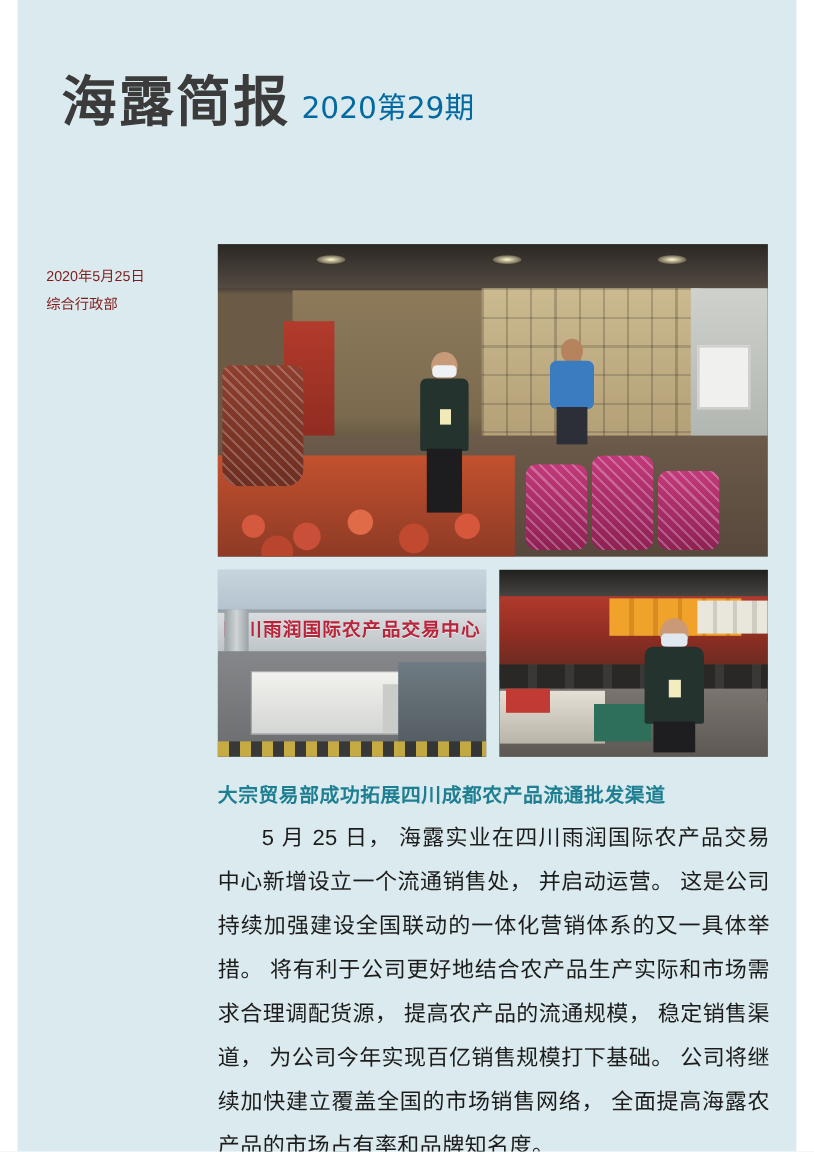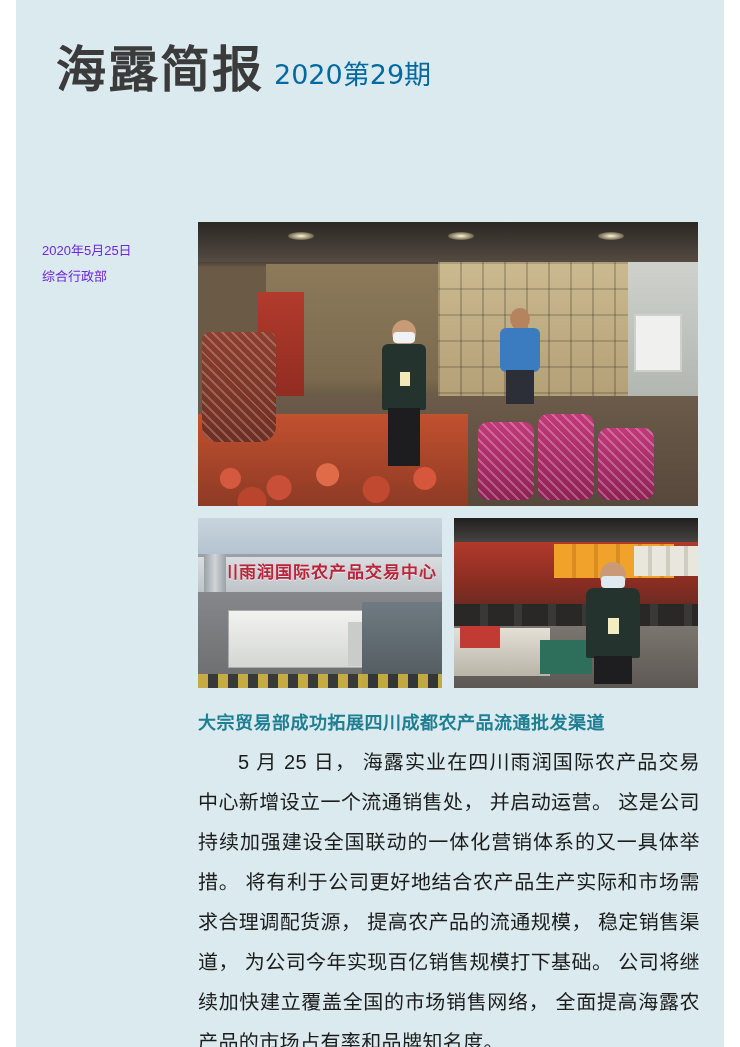--- a/index.html
+++ b/index.html
@@ -30,21 +30,21 @@
     content: "";
     position: absolute;
     right: 0; top: 0; bottom: 0;
     width: 16px;
     background: #ffffff;
     z-index: 5;
   }
   .masthead {
     position: absolute;
     left: 56px;
-    top: 45px;
+    top: 68px;
     display: flex;
     align-items: flex-end;
   }
   .masthead-title {
     font-family: "DejaVu Sans", "Liberation Sans", sans-serif;
     font-size: 50px;
     font-weight: bold;
     color: #3b3b3b;
     letter-spacing: 2px;
     line-height: 1;
@@ -55,21 +55,21 @@
     color: #0369a1;
     margin-left: 10px;
     margin-bottom: 3px;
     letter-spacing: 0px;
   }
   .meta {
     position: absolute;
     left: 42px;
     top: 238px;
     width: 150px;
-    color: #6d28d9;
+    color: #7f1d1d;
     font-size: 13px;
     line-height: 2.0;
   }
   .meta div {
     white-space: nowrap;
   }
   .photos {
     position: absolute;
     left: 198px;
     top: 222px;

